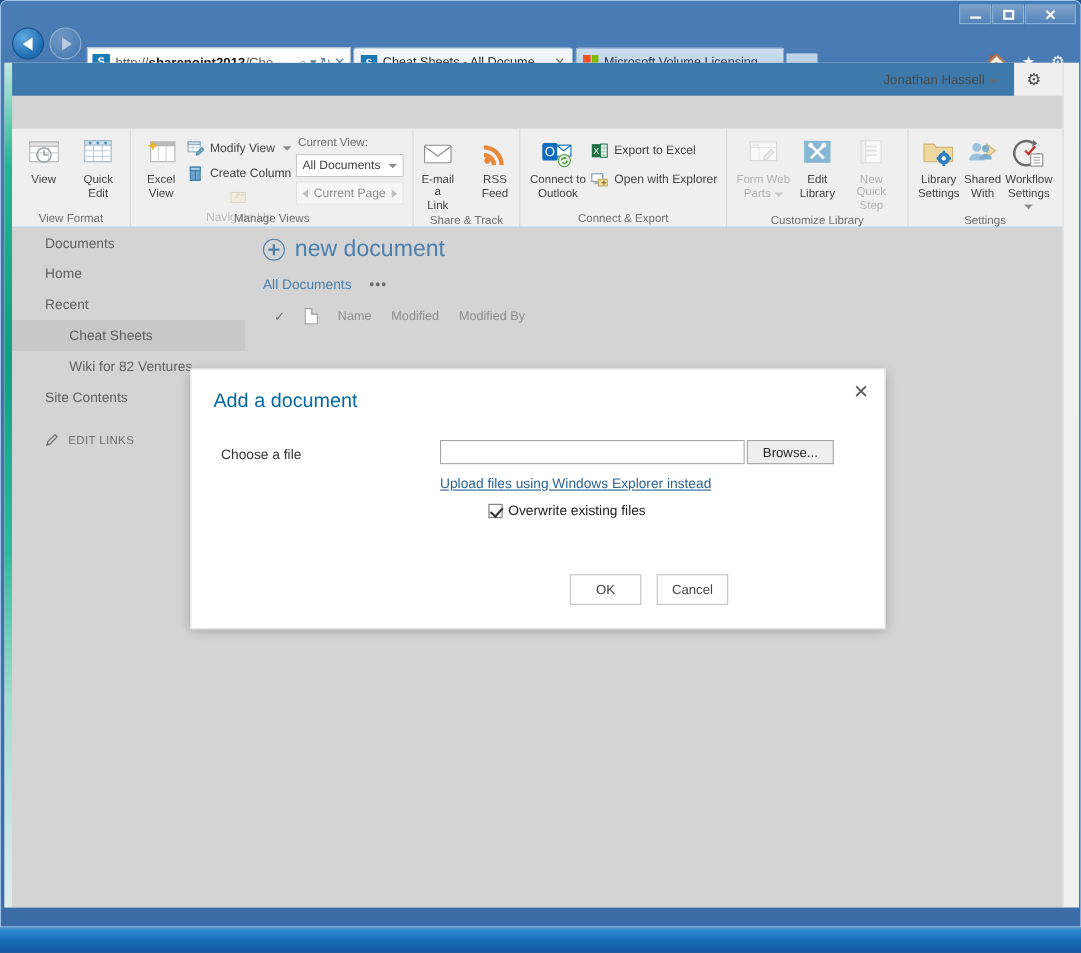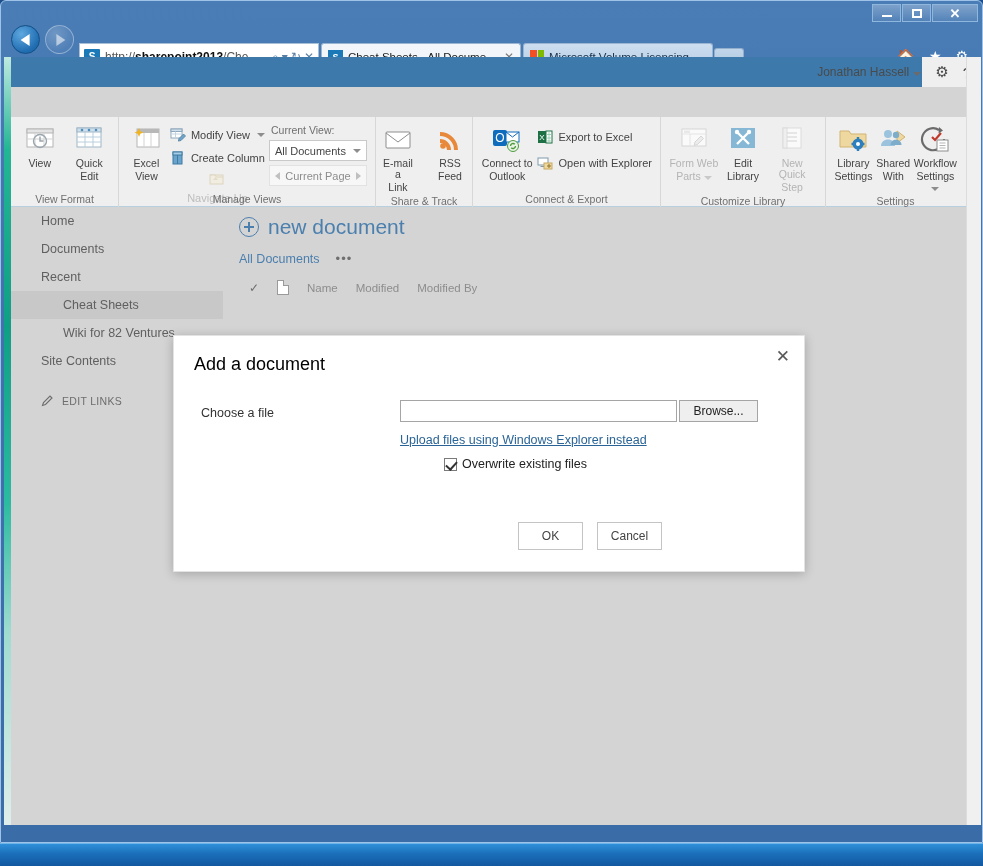--- a/index.html
+++ b/index.html
@@ -136,21 +136,21 @@
   
   .suitebar {
     position: absolute; left: 7px; top: 0; width: 911px; height: 30px;
     background: #3d7aab;
   }
   .suitebar-right {
     position: absolute; left: 918px; top: 0; width: 44px; height: 30px; background: #efefef;
   }
   .user-area {
     position: absolute; right: 0px; top: 0; height: 30px;
-    display: flex; align-items: center; gap: 14px; padding-right: 10px;
+    display: flex; align-items: center; gap: 26px; 
     width: 270px; justify-content: flex-end;
   }
   .user-name { font-size: 12px; color: #4a4a4a; }
   .caret-dn { width:0;height:0;border-left:4px solid transparent;border-right:4px solid transparent;border-top:4px solid #6b6b6b; display:inline-block; margin-left:4px;}
   .icon-gear-hdr, .icon-help-hdr { font-size: 15px; color: #4a4a4a; }
 
   
   .ribbon-tabs {
     position: absolute; left: 7px; top: 30px; width: 955px; height: 30px;
     background: #efefef; border-bottom: 1px solid #b8cfdf;
@@ -262,21 +262,21 @@
     width: 632px; height: 237px;
     background: #ffffff;
     box-shadow: 0 2px 10px rgba(0,0,0,.22);
     border: 1px solid #e3e3e3;
   }
   .modal-close {
     position: absolute; right: 14px; top: 12px; font-size: 17px; color: #5a5a5a; line-height: 1;
   }
   .modal-title {
     position: absolute; left: 20px; top: 18px;
-    font-size: 18px; color: #000000; font-weight: 300;
+    font-size: 18px; color: #0369a1; font-weight: 300;
   }
   .modal-label {
     position: absolute; left: 27px; top: 70px; font-size: 12.5px; color: #333;
   }
   .file-input {
     position: absolute; left: 226px; top: 64px; width: 277px; height: 22px;
     border: 1px solid #a5a5a5; background: #fff; font-size: 12px; padding: 0 4px;
     font-family: "Liberation Sans", sans-serif;
   }
   .browse-btn {
@@ -653,22 +653,22 @@
             <span><span>Settings</span> <i class="tri-d" style="display:inline-block;"></i></span>
           </div>
         </div>
         <div class="rgroup-title">Settings</div>
       </div>
     </div>
 
     <div class="body-area">
 
       <div class="sidebar">
+        <div class="nav-item">Documents</div>
         <div class="nav-item">Home</div>
-        <div class="nav-item">Documents</div>
         <div class="nav-item">Recent</div>
         <div class="nav-item sub selected">Cheat Sheets</div>
         <div class="nav-item sub">Wiki for 82 Ventures</div>
         <div class="nav-item">Site Contents</div>
         <div class="nav-edit">
           <span>
             <svg width="13" height="13" viewBox="0 0 13 13">
                 <path d="M1.5 11.5l1-3 6.5-6.5 2 2L4.5 10.5z" fill="none" stroke="#6d6d6d" stroke-width="1.1"></path>
               </svg>
           </span>

